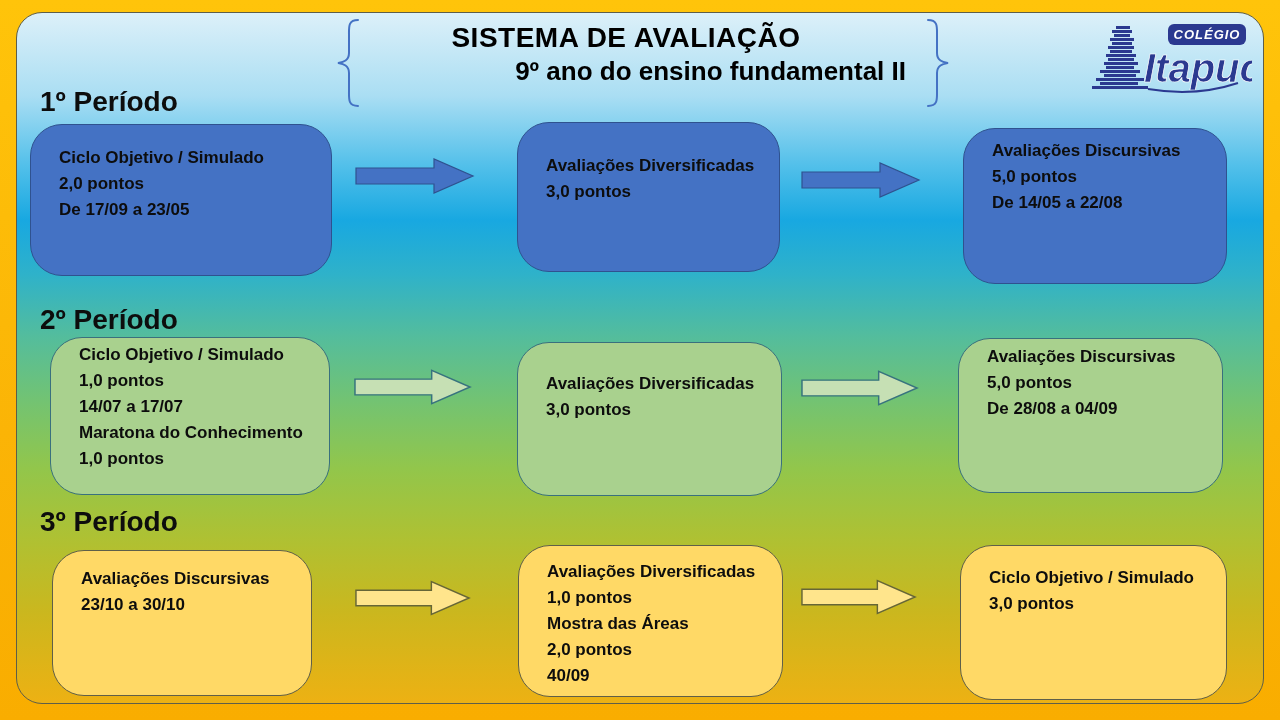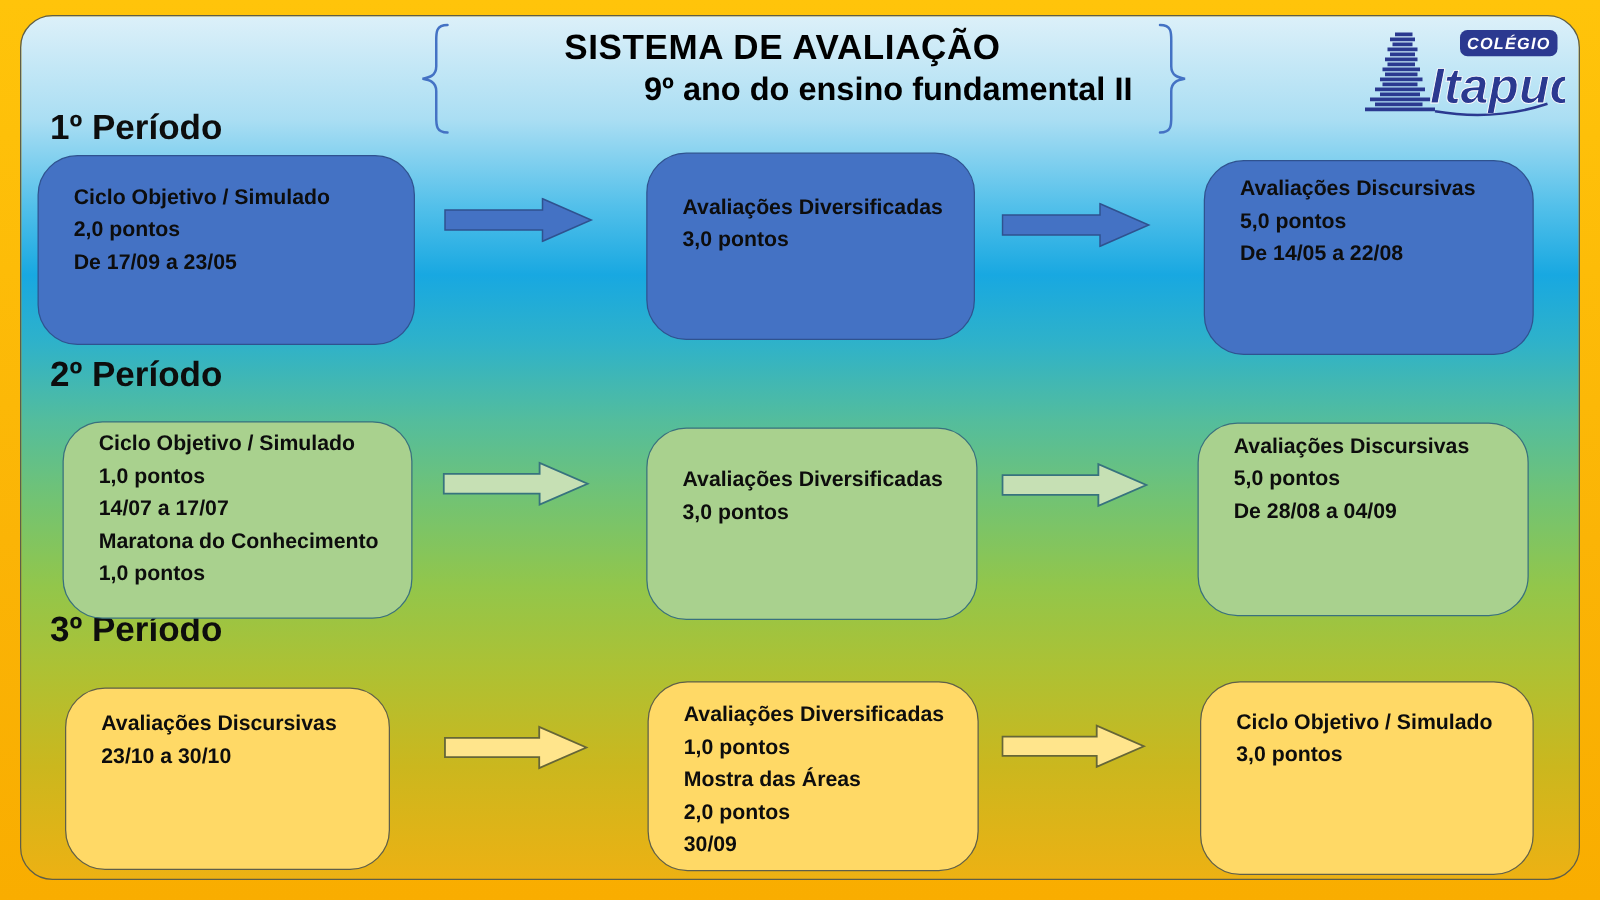--- a/index.html
+++ b/index.html
@@ -73,22 +73,22 @@
       <rect x="14" y="62" width="38" height="3"></rect>
       <rect x="6" y="66" width="56" height="3"></rect>
     </g>
     <rect x="82" y="4" width="78" height="21" rx="6" fill="#2B3990"></rect>
     <text x="121" y="19" text-anchor="middle" font-size="13" font-weight="bold" font-style="italic" fill="#ffffff" letter-spacing="1">COLÉGIO</text>
     <text x="58" y="62" font-size="40" font-weight="bold" font-style="italic" font-family="DejaVu Serif, serif" fill="#2B3990" stroke="#ffffff" stroke-width="0.7">Itapuca</text>
     <path d="M62,69 Q110,77 152,63" fill="none" stroke="#2B3990" stroke-width="2"></path>
   </svg>
 
   <div class="period-label" style="left:40px;top:86px;">1º Período</div>
-  <div class="period-label" style="left:40px;top:284px;">2º Período</div>
-  <div class="period-label" style="left:40px;top:488px;">3º Período</div>
+  <div class="period-label" style="left:40px;top:304px;">2º Período</div>
+  <div class="period-label" style="left:40px;top:506px;">3º Período</div>
 
   <div class="box p1" style="left:30px;top:124px;width:302px;height:152px;padding-top:20px;">
     <div>Ciclo Objetivo / Simulado</div>
     <div>2,0 pontos</div>
     <div>De 17/09 a 23/05</div>
   </div>
   <div class="box p1" style="left:517px;top:122px;width:263px;height:150px;padding-top:30px;">
     <div>Avaliações Diversificadas</div>
     <div>3,0 pontos</div>
   </div>
@@ -131,21 +131,21 @@
 
   <div class="box p3" style="left:52px;top:550px;width:260px;height:146px;padding-top:15px;">
     <div>Avaliações Discursivas</div>
     <div>23/10 a 30/10</div>
   </div>
   <div class="box p3" style="left:518px;top:545px;width:265px;height:152px;padding-top:13px;">
     <div>Avaliações Diversificadas</div>
     <div>1,0 pontos</div>
     <div>Mostra das Áreas</div>
     <div>2,0 pontos</div>
-    <div>30/09</div>
+    <div>40/09</div>
   </div>
   <div class="box p3" style="left:960px;top:545px;width:267px;height:155px;padding-top:19px;">
     <div>Ciclo Objetivo / Simulado</div>
     <div>3,0 pontos</div>
   </div>
 
   <svg class="arrow" style="left:355px;top:580px;" width="116" height="36" viewBox="0 0 120 36">
     <polygon points="1,10 79,10 79,1 118,18 79,35 79,26 1,26" fill="#FFE58C" stroke="#666637" stroke-width="1.5"></polygon>
   </svg>
   <svg class="arrow" style="left:801px;top:579px;" width="116" height="36" viewBox="0 0 120 36">

